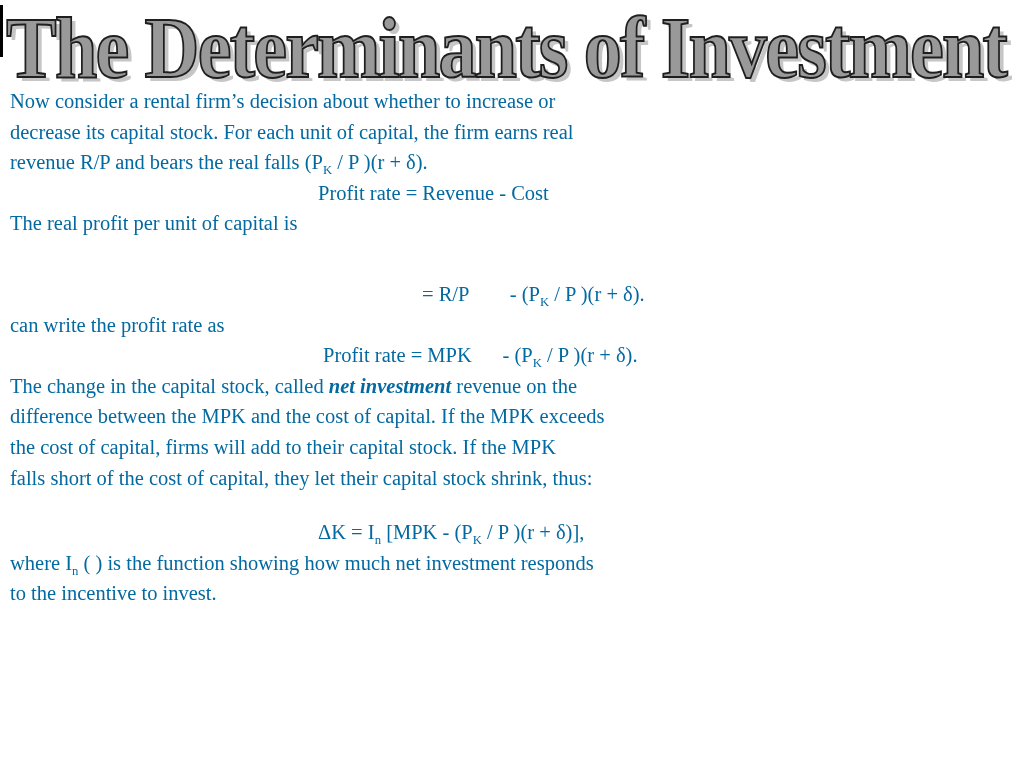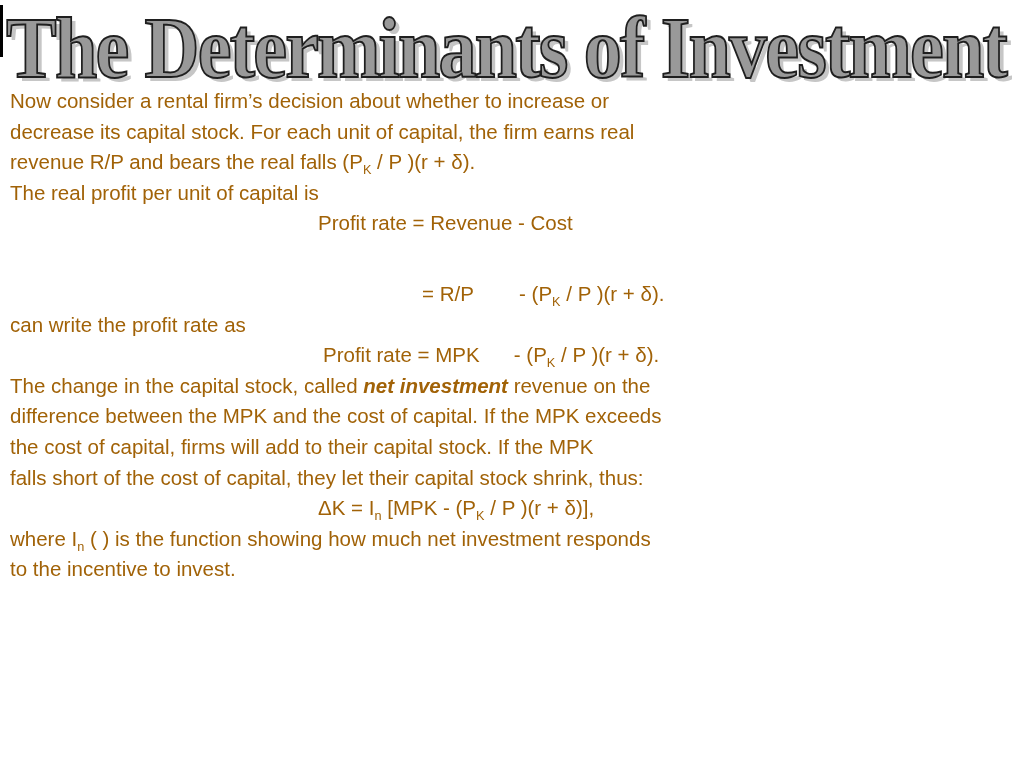--- a/index.html
+++ b/index.html
@@ -39,21 +39,22 @@
     text-shadow: 5px 4px 0 #c6c6c6;
     transform-origin: left top;
   }
   .body-text {
     position: absolute;
     left: 10px;
     top: 86px;
     width: 775px;
     font-size: 20.5px;
     line-height: 30.6px;
-    color: #a16207;
+    color: #0369a1;
+    font-family: Liberation Serif, serif;
   }
   .line {
     white-space: pre-wrap;
   }
   .line sub {
     font-size: 0.62em;
     line-height: 0;
   }
   .bi {
     font-weight: bold;
@@ -63,26 +64,26 @@
 </head>
 <body>
 
 <div class="slide">
   <div class="edge-artifact"></div>
   <h1 class="title" style="transform: scaleX(0.8835);">The Determinants of Investment</h1>
   <div class="body-text">
       <div class="line"><span>Now consider a rental firm’s decision about whether to increase or</span></div>
       <div class="line"><span>decrease its capital stock. For each unit of capital, the firm earns real</span></div>
       <div class="line"><span>revenue R/P and bears the real falls (P</span><sub>K</sub><span> / P )(r + δ).</span></div>
+      <div class="line" style="padding-left: 308px;"><span>Profit rate = Revenue - Cost</span></div>
       <div class="line"><span>The real profit per unit of capital is</span></div>
-      <div class="line" style="padding-left: 308px;"><span>Profit rate = Revenue - Cost</span></div>
       <div class="line" style="padding-left: 412px; margin-top: 40px;"><span>= R/P        - (P</span><sub>K</sub><span> / P )(r + δ).</span></div>
       <div class="line"><span>can write the profit rate as</span></div>
       <div class="line" style="padding-left: 313px;"><span>Profit rate = MPK      - (P</span><sub>K</sub><span> / P )(r + δ).</span></div>
       <div class="line"><span>The change in the capital stock, called </span><span class="bi">net investment</span><span> revenue on the</span></div>
       <div class="line"><span>difference between the MPK and the cost of capital. If the MPK exceeds</span></div>
       <div class="line"><span>the cost of capital, firms will add to their capital stock. If the MPK</span></div>
       <div class="line"><span>falls short of the cost of capital, they let their capital stock shrink, thus:</span></div>
-      <div class="line" style="padding-left: 308px;"><span>ΔK = I</span><sub>n</sub><span> [MPK - (P</span><sub>K</sub><span> / P )(r + δ)],</span></div>
+      <div class="line" style="padding-left: 308px; margin-top: 24px;"><span>ΔK = I</span><sub>n</sub><span> [MPK - (P</span><sub>K</sub><span> / P )(r + δ)],</span></div>
       <div class="line"><span>where I</span><sub>n</sub><span> ( ) is the function showing how much net investment responds</span></div>
       <div class="line"><span>to the incentive to invest.</span></div>
     </div>
 </div>
 
 </body></html>

